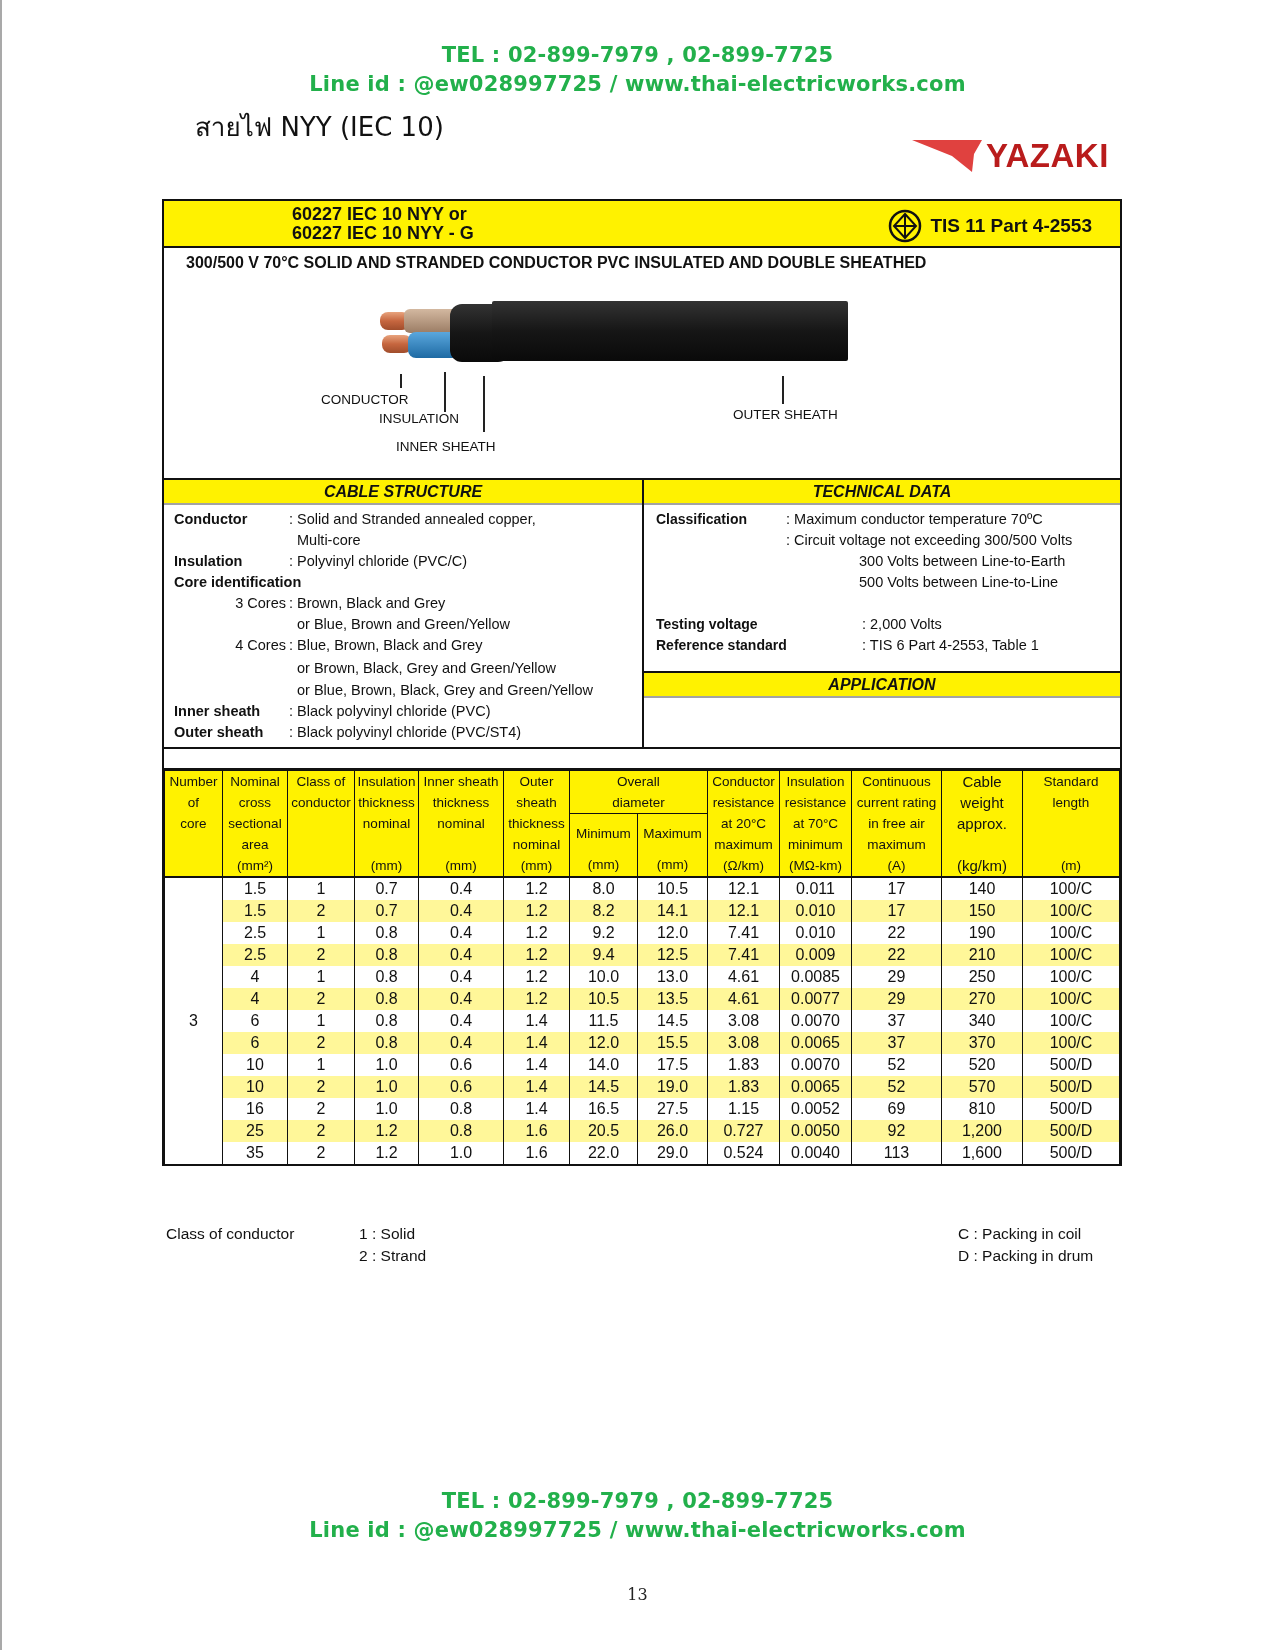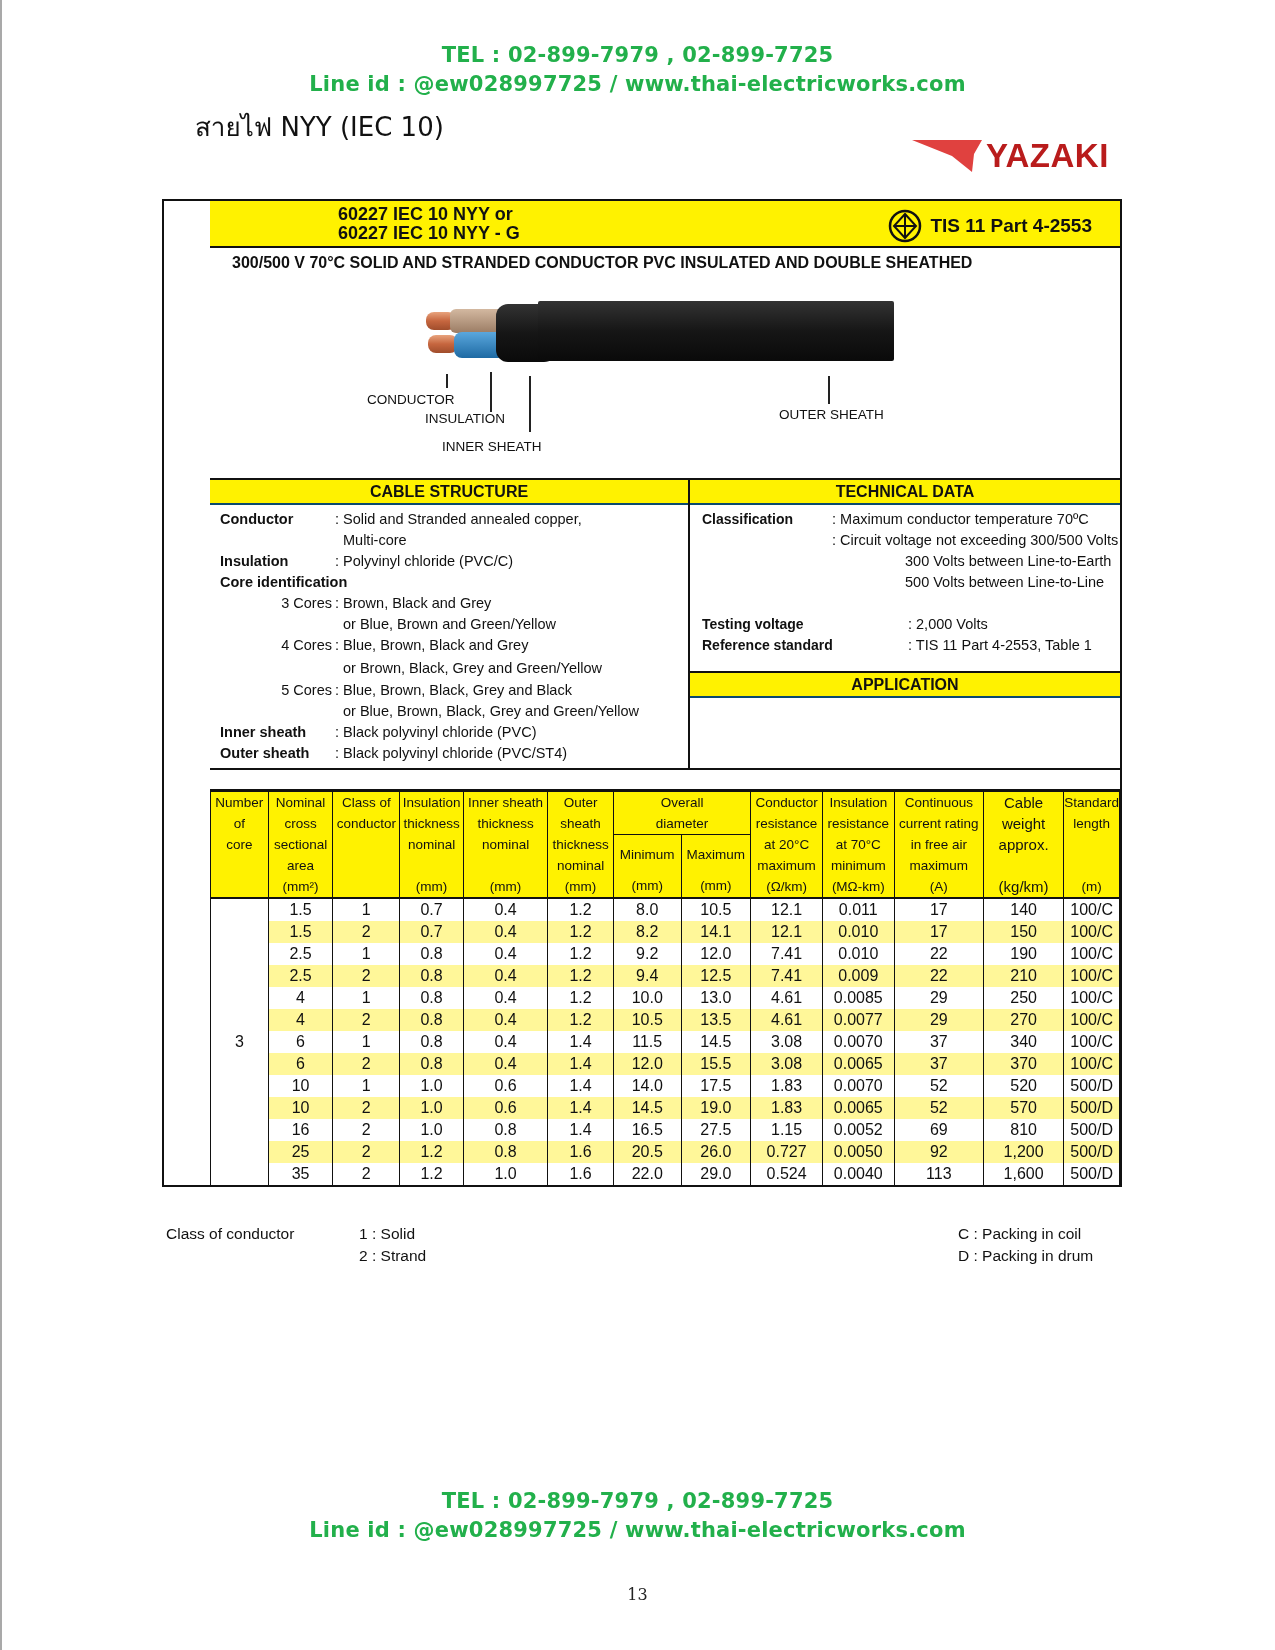--- a/index.html
+++ b/index.html
@@ -12,35 +12,35 @@
   .contact { position: absolute; left: 0; width: 1275px; text-align: center; color: #22b04b; font-weight: bold; font-family: "DejaVu Sans", sans-serif; }
   .contact .tel { font-size: 21px; line-height: 29px; letter-spacing: 0.2px; }
   .contact .line { font-size: 21px; line-height: 29px; letter-spacing: 0.2px; }
   .contact-top { top: 41px; }
   .contact-bottom { top: 1487px; }
   .page-title { position: absolute; left: 195px; top: 106px; font-size: 26px; font-family: "DejaVu Sans", sans-serif; color: #111; }
   .logo { position: absolute; left: 912px; top: 137px; display: flex; align-items: center; }
   .logo svg { display: block; }
   .logo-text { font-family: "Liberation Sans", sans-serif; font-weight: bold; font-size: 33px; color: #b91c1c; letter-spacing: 0.5px; margin-left: 2px; }
 
-  .spec { position: absolute; left: 162px; top: 199px; width: 960px; border: 2px solid #111; box-sizing: border-box; padding-left: 46px; }
+  .spec { position: absolute; left: 162px; top: 199px; width: 960px; border: 2px solid #111; box-sizing: border-box; }
   .band { background: #fff200; }
   .hdr { height: 45px; border-bottom: 2px solid #111; position: relative; }
   .hdr .model { position: absolute; left: 128px; top: 4px; font-weight: bold; font-size: 18px; line-height: 19px; }
   .hdr .tis { position: absolute; right: 28px; top: 8px; display: flex; align-items: center; font-weight: bold; font-size: 19px; justify-content: flex-end; }
   .hdr .tis svg { margin-right: 8px; }
   .subtitle { font-weight: bold; font-size: 16px; padding: 6px 0 0 22px; height: 24px; }
   .photo { position: relative; height: 200px; border-bottom: 2px solid #111; }
   .lbl { position: absolute; font-size: 13.5px; }
   .tick { position: absolute; width: 1.5px; background: #222; }
 
   .two { display: flex; border-bottom: 2px solid #111; }
   .col-l { width: 480px; border-right: 2px solid #111; box-sizing: border-box; }
   .col-r { flex: 1; }
-  .sec-title { text-align: center; font-weight: bold; font-size: 16px; height: 23px; line-height: 23px; border-bottom: 2px solid #0c4a6e; }
+  .sec-title { text-align: center; font-weight: bold; font-size: 16px; height: 23px; line-height: 23px; border-bottom: 2px solid #a3a3a3; font-style: italic; }
   .cs { padding: 4px 0 4px 10px; font-size: 14.5px; }
   .row { display: flex; line-height: 21px; }
   .row .k { width: 115px; font-weight: bold; }
   .row .k.ind { font-weight: normal; text-align: right; width: 112px; padding-right: 3px; }
   .row .v { flex: 1; }
   .row .v.cont { padding-left: 8px; }
   .td { padding: 4px 0 0 12px; font-size: 14.5px; height: 166px; box-sizing: border-box; }
   .td .row .k { width: 130px; font-size: 14px; }
   .td .row .k.w { width: 206px; }
   .td .row .v.sub { padding-left: 73px; }
@@ -167,24 +167,20 @@
           </div>
         <div class="row">
             <span class="k ind">4 Cores</span>
             <span class="v">: Blue, Brown, Black and Grey</span>
           </div>
         <div class="row" style="line-height:24px">
             <span class="k ind"></span>
             <span class="v cont">or Brown, Black, Grey and Green/Yellow</span>
           </div>
         <div class="row">
-            <span class="k ind">5 Cores</span>
-            <span class="v">: Blue, Brown, Black, Grey and Black</span>
-          </div>
-        <div class="row">
             <span class="k ind"></span>
             <span class="v cont">or Blue, Brown, Black, Grey and Green/Yellow</span>
           </div>
         <div class="row">
             <span class="k">Inner sheath</span>
             <span class="v">: Black polyvinyl chloride (PVC)</span>
           </div>
         <div class="row">
             <span class="k">Outer sheath</span>
             <span class="v">: Black polyvinyl chloride (PVC/ST4)</span>
@@ -210,21 +206,21 @@
             <span class="k"></span>
             <span class="v sub">500 Volts between Line-to-Line</span>
           </div>
         <div class="row" style="height:21px"></div>
         <div class="row">
             <span class="k w">Testing voltage</span>
             <span class="v">: 2,000 Volts</span>
           </div>
         <div class="row">
             <span class="k w">Reference standard</span>
-            <span class="v">: TIS 11 Part 4-2553,  Table 1</span>
+            <span class="v">: TIS 6 Part 4-2553,  Table 1</span>
           </div>
       </div>
       <div class="sec-title band app-title">APPLICATION</div>
     </div>
   </div>
 
   <div class="gap"></div>
 
   <table class="data">
     <colgroup>

